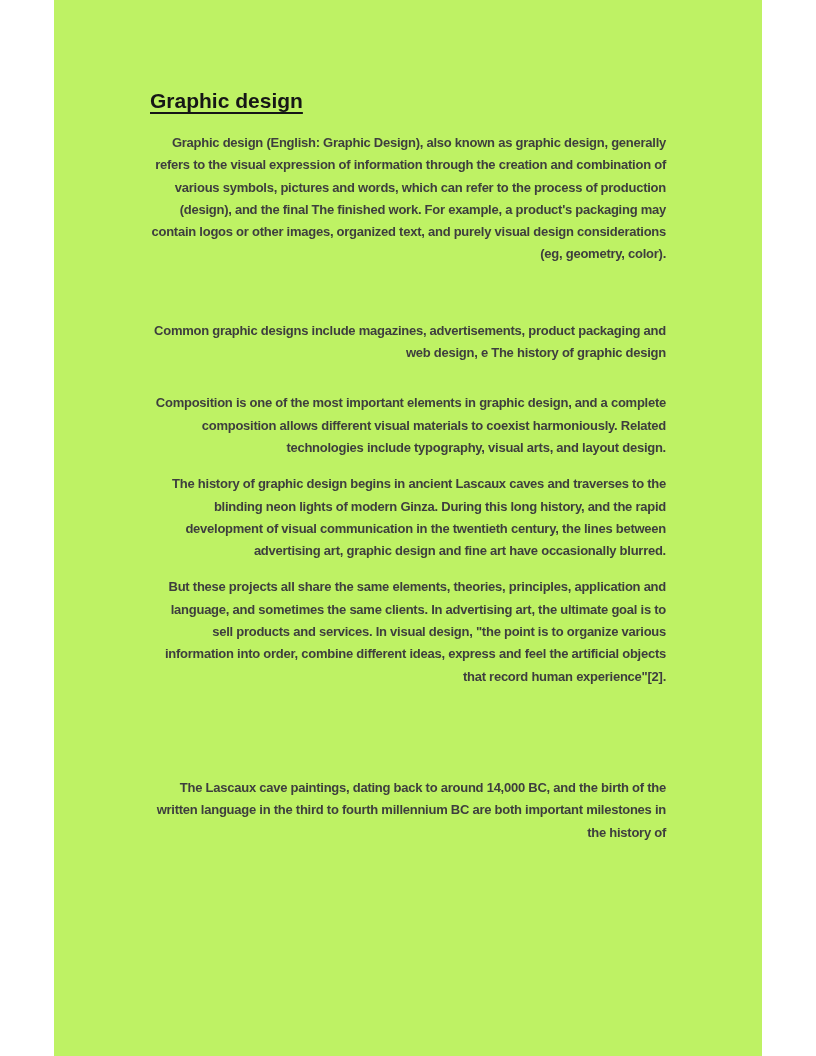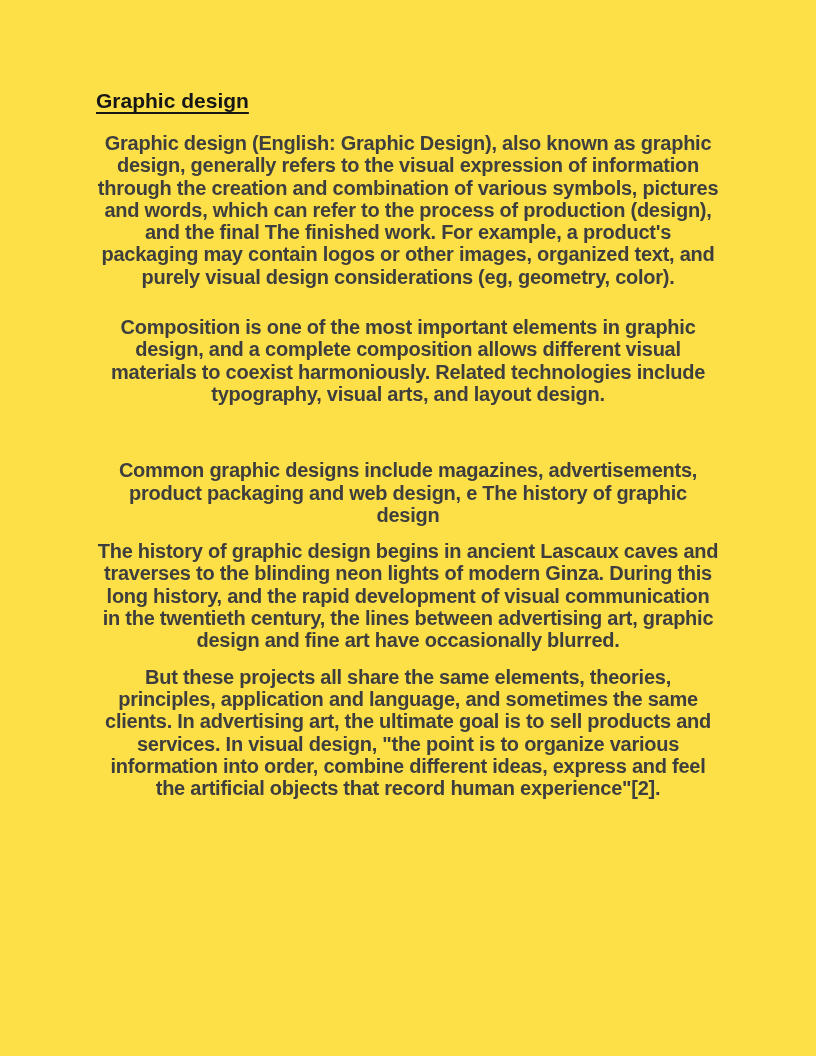--- a/index.html
+++ b/index.html
@@ -2,64 +2,65 @@
 <html><head>
   <meta charset="utf-8">
   <style>
     html, body {
       margin: 0;
       padding: 0;
       background: #ffffff;
     }
     .page {
       position: relative;
-      width: 816px;
+      width: 708px;
       min-height: 1056px;
       margin: 0 auto;
-      background: #fde047;
+      background: #bef264;
       box-sizing: border-box;
       padding: 88px 96px 80px 96px;
       font-family: "Liberation Sans", "DejaVu Sans", sans-serif;
       color: #3e3e3e;
     }
     .doc-title {
       margin: 0 0 18px 0;
       font-size: 21px;
       line-height: 26px;
       font-weight: 700;
       color: #161616;
       text-decoration: underline;
       text-decoration-thickness: 2px;
       text-underline-offset: 4px;
     }
     .para {
       margin: 0 0 14px 0;
-      font-size: 20px;
+      font-size: 13px;
       letter-spacing: -0.25px;
       line-height: 22.3px;
       font-weight: 700;
       color: #3e3e3e;
-      text-align: center;
+      text-align: right;
     }
     
     .gap-a { margin-top: 28px; }
     .gap-b { margin-top: 54px; }
     .gap-c { margin-top: 85px; }
     .gap-d { margin-top: 89px; }
   </style>
 </head>
 <body>
 
 <div class="page">
   <h1 class="doc-title">Graphic design</h1>
 
   <p class="para">Graphic design (English: Graphic Design), also known as graphic design, generally refers to the visual expression of information through the creation and combination of various symbols, pictures and words, which can refer to the process of production (design), and the final The finished work. For example, a product's packaging may contain logos or other images, organized text, and purely visual design considerations (eg, geometry, color).</p>
 
+  <p class="para gap-b">Common graphic designs include magazines, advertisements, product packaging and web design, e The history of graphic design</p>
+
   <p class="para gap-a">Composition is one of the most important elements in graphic design, and a complete composition allows different visual materials to coexist harmoniously. Related technologies include typography, visual arts, and layout design.</p>
-
-  <p class="para gap-b">Common graphic designs include magazines, advertisements, product packaging and web design, e The history of graphic design</p>
 
   <p class="para">The history of graphic design begins in ancient Lascaux caves and traverses to the blinding neon lights of modern Ginza. During this long history, and the rapid development of visual communication in the twentieth century, the lines between advertising art, graphic design and fine art have occasionally blurred.</p>
 
 
   <p class="para">But these projects all share the same elements, theories, principles, application and language, and sometimes the same clients. In advertising art, the ultimate goal is to sell products and services. In visual design, "the point is to organize various information into order, combine different ideas, express and feel the artificial objects that record human experience"[2].</p>
 
+  <p class="para gap-d">The Lascaux cave paintings, dating back to around 14,000 BC, and the birth of the written language in the third to fourth millennium BC are both important milestones in the history of</p>
 </div>
 
 </body></html>

